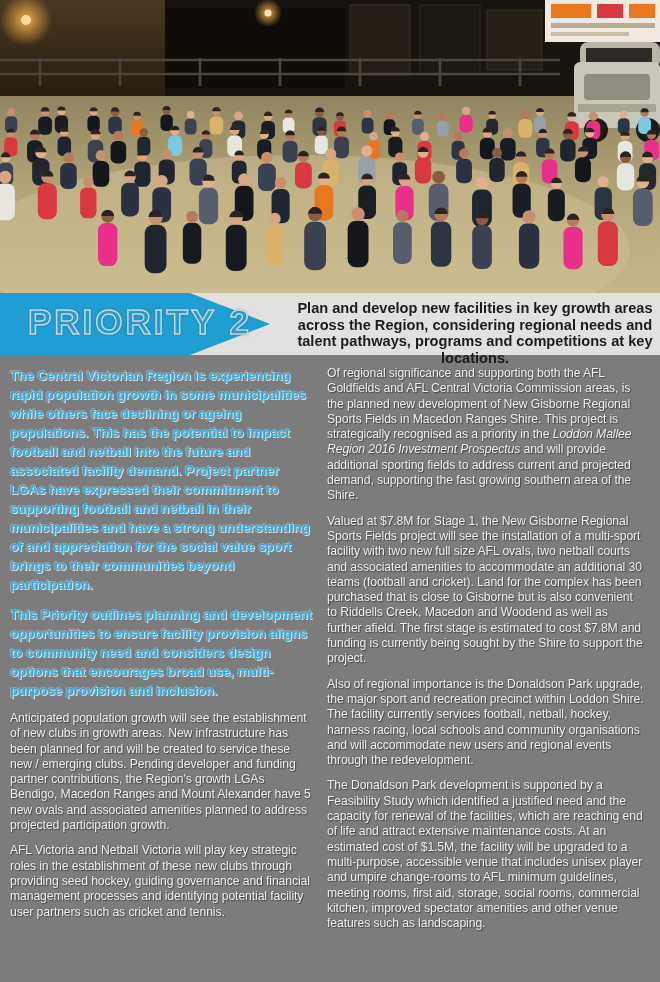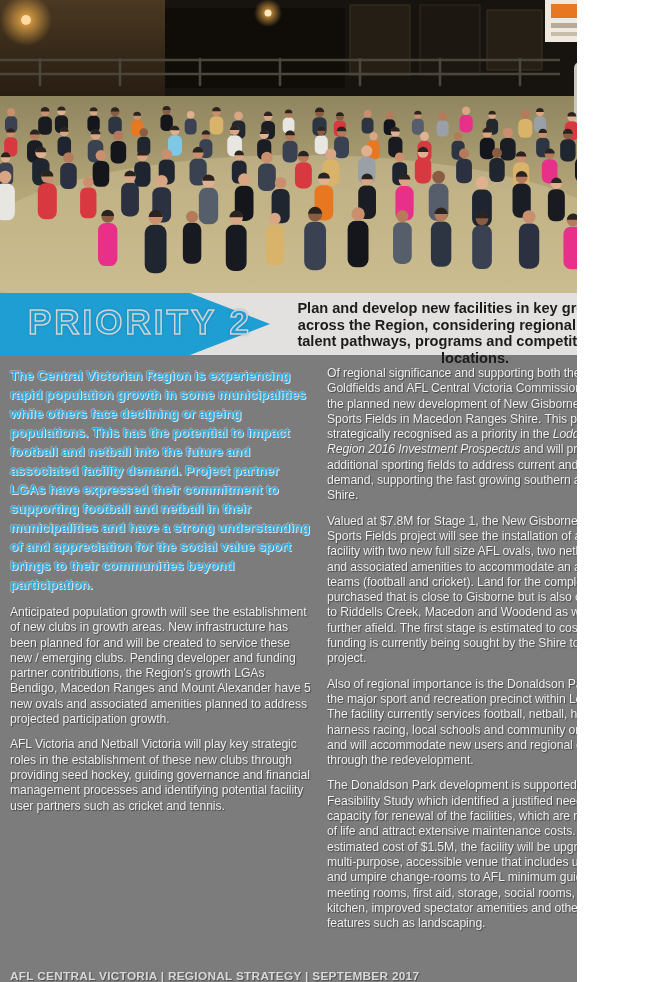--- a/index.html
+++ b/index.html
@@ -1,17 +1,17 @@
 <!DOCTYPE html>
 <html><head>
 <meta charset="utf-8">
 <style>
   html,body{margin:0;padding:0;}
   .page{
-    position:relative; width:577px; height:982px; overflow:hidden;
+    position:relative; width:660px; height:982px; overflow:hidden;
     background:#7C7C7C; font-family:"Liberation Sans",sans-serif;
   }
   
   .photo{position:absolute;left:0;top:0;width:660px;height:293px;background:#14110c;}
   .photo svg{display:block;}
   
   .banner{position:absolute;left:0;top:293px;width:660px;height:62px;background:#E3E1E0;}
   .banner-arrow{
     position:absolute;left:0;top:0;width:270px;height:62px;
     clip-path:polygon(0 0,190px 0,270px 50%,190px 100%,0 100%);
@@ -596,29 +596,26 @@
 
   <div class="banner">
     <div class="banner-arrow"></div>
     <div class="priority-label">PRIORITY 2</div>
     <div class="banner-statement">Plan and develop new facilities in key growth areas across the Region, considering regional needs and talent pathways, programs and competitions at key locations.</div>
   </div>
 
   <div class="content">
     <div class="col-left">
       <p class="blue-par">The Central Victorian Region is experiencing rapid population growth in some municipalities while others face declining or ageing populations. This has the potential to impact football and netball into the future and associated facility demand. Project partner LGAs have expressed their commitment to supporting football and netball in their municipalities and have a strong understanding of and appreciation for the social value sport brings to their communities beyond participation.</p>
+      <p class="blue-par">This Priority outlines planning and development opportunities to ensure facility provision aligns to community need and considers design options that encourages broad use, multi-purpose provision and inclusion.</p>
       <p class="body-par">Anticipated population growth will see the establishment of new clubs in growth areas. New infrastructure has been planned for and will be created to service these new / emerging clubs. Pending developer and funding partner contributions, the Region's growth LGAs Bendigo, Macedon Ranges and Mount Alexander have 5 new ovals and associated amenities planned to address projected participation growth.</p>
       <p class="body-par">AFL Victoria and Netball Victoria will play key strategic roles in the establishment of these new clubs through providing seed hockey, guiding governance and financial management processes and identifying potential facility user partners such as cricket and tennis.</p>
     </div>
     <div class="col-right">
       <p class="body-par"><span>Of regional significance and supporting both the AFL Goldfields and AFL Central Victoria Commission areas, is the planned new development of New Gisborne Regional Sports Fields in Macedon Ranges Shire. This project is strategically recognised as a priority in the </span><span class="ital">Loddon Mallee Region 2016 Investment Prospectus</span><span> and will provide additional sporting fields to address current and projected demand, supporting the fast growing southern area of the Shire.</span></p>
       <p class="body-par">Valued at $7.8M for Stage 1, the New Gisborne Regional Sports Fields project will see the installation of a multi-sport facility with two new full size AFL ovals, two netball courts and associated amenities to accommodate an additional 30 teams (football and cricket). Land for the complex has been purchased that is close to Gisborne but is also convenient to Riddells Creek, Macedon and Woodend as well as further afield. The first stage is estimated to cost $7.8M and funding is currently being sought by the Shire to support the project.</p>
       <p class="body-par">Also of regional importance is the Donaldson Park upgrade, the major sport and recreation precinct within Loddon Shire. The facility currently services football, netball, hockey, harness racing, local schools and community organisations and will accommodate new users and regional events through the redevelopment.</p>
       <p class="body-par">The Donaldson Park development is supported by a Feasibility Study which identified a justified need and the capacity for renewal of the facilities, which are reaching end of life and attract extensive maintenance costs. At an estimated cost of $1.5M, the facility will be upgraded to a multi-purpose, accessible venue that includes unisex player and umpire change-rooms to AFL minimum guidelines, meeting rooms, first aid, storage, social rooms, commercial kitchen, improved spectator amenities and other venue features such as landscaping.</p>
     </div>
   </div>
 
-  <div class="footer">
-    <span>AFL CENTRAL VICTORIA | REGIONAL STRATEGY | SEPTEMBER 2017</span>
-    <span>PAGE | 20</span>
-  </div>
 
 </div>
 
 </body></html>

